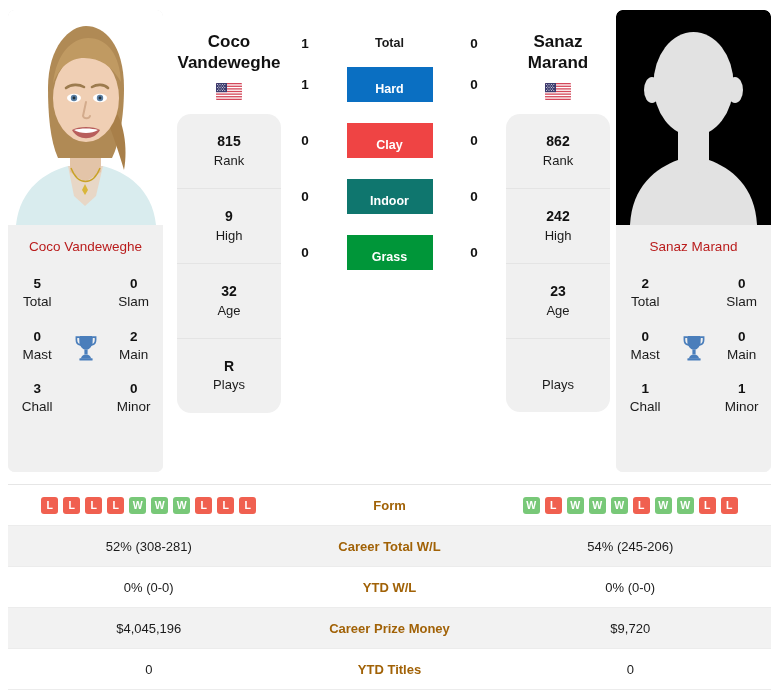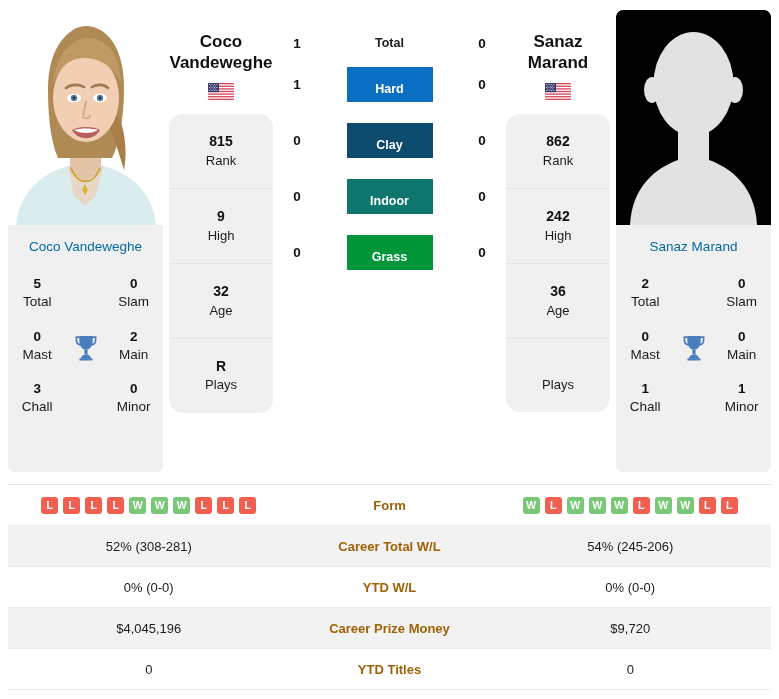--- a/index.html
+++ b/index.html
@@ -40,40 +40,41 @@
   .photo-wrap.dark  { background: #000000; }
 
   .card-body {
     background: #f0f0f0;
     padding: 6px 4px 10px 4px;
     min-height: 247px;
   }
   .card-name {
     text-align: center;
     font-size: 13.5px;
-    color: #0369a1;
+    color: #b91c1c;
     padding: 8px 2px 14px 2px;
     line-height: 1.2;
   }
   .titles-grid {
     display: grid;
     grid-template-columns: 1fr auto 1fr;
     row-gap: 0;
     align-items: center;
   }
   .tcell { text-align: center; padding: 6px 2px 10px 2px; }
   .tcell .num { font-size: 13.5px; font-weight: bold; color: #111; line-height: 1.35; }
   .tcell .lbl { font-size: 13.5px; color: #1b1b1b; line-height: 1.35; }
   .trophy-cell { width: 46px; display: flex; align-items: center; justify-content: center; }
 
   
   .info-col {
     flex: 0 0 116px;
     width: 116px;
     padding: 0 6px;
+    margin-left: 8px;
   }
   .pname {
     text-align: center;
     font-size: 17px;
     font-weight: bold;
     line-height: 1.22;
     color: #111;
     padding-top: 22px;
   }
   .flag-row { display: flex; justify-content: center; padding: 10px 0 14px 0; }
@@ -341,21 +342,21 @@
         <div class="h2h-score">1</div>
         <div class="h2h-mid">
           <span class="surface-badge" id="badge-hard" style="background: rgb(10, 111, 194);">Hard</span>
         </div>
         <div class="h2h-score">0</div>
       </div>
 
       <div class="h2h-row">
         <div class="h2h-score">0</div>
         <div class="h2h-mid">
-          <span class="surface-badge" id="badge-clay" style="background: #0c4a6e;">Clay</span>
+          <span class="surface-badge" id="badge-clay" style="background: #ef4444;">Clay</span>
         </div>
         <div class="h2h-score">0</div>
       </div>
 
       <div class="h2h-row">
         <div class="h2h-score">0</div>
         <div class="h2h-mid">
           <span class="surface-badge" id="badge-indoor" style="background: #0f766e;">Indoor</span>
         </div>
         <div class="h2h-score">0</div>
@@ -413,21 +414,21 @@
       <div class="stat-stack">
         <div class="stat-box">
           <div class="sv">862</div>
           <div class="sl">Rank</div>
         </div>
         <div class="stat-box">
           <div class="sv">242</div>
           <div class="sl">High</div>
         </div>
         <div class="stat-box">
-          <div class="sv">36</div>
+          <div class="sv">23</div>
           <div class="sl">Age</div>
         </div>
         <div class="stat-box">
           <div class="sv"></div>
           <div class="sl">Plays</div>
         </div>
       </div>
     </div>
 
     <div class="player-card">

